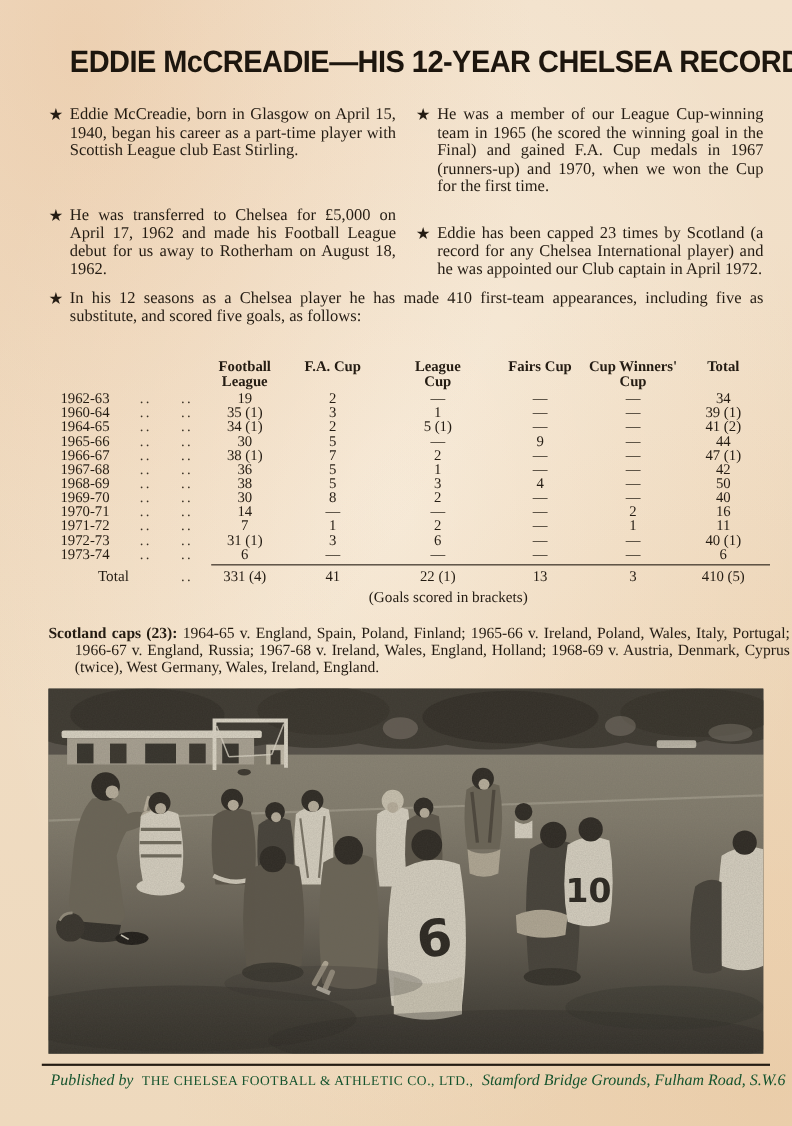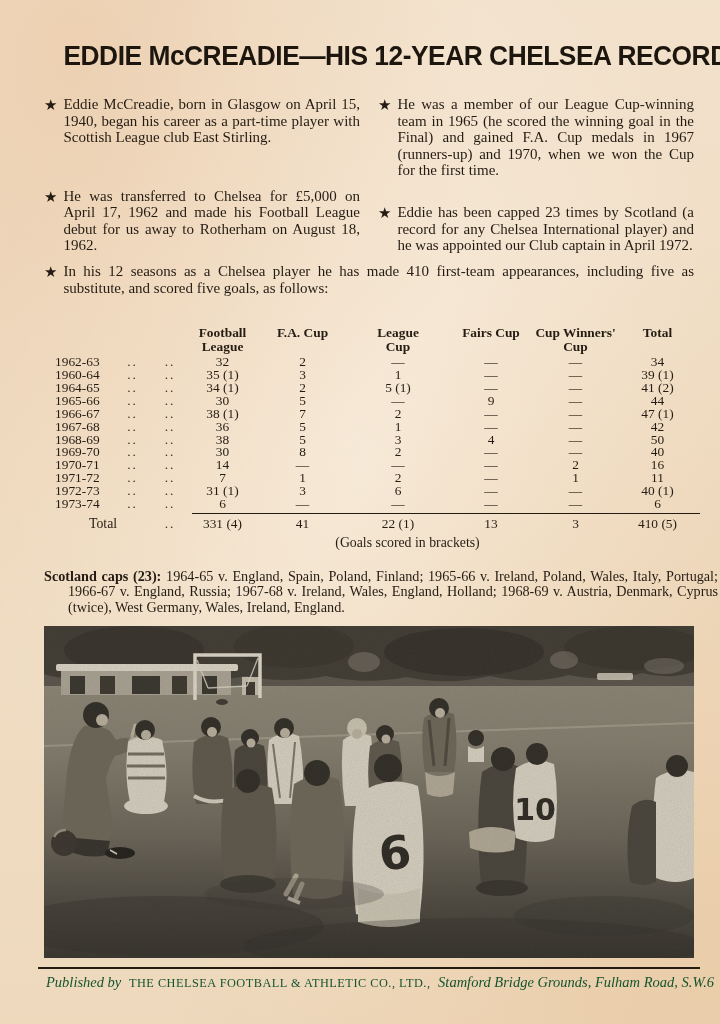--- a/index.html
+++ b/index.html
@@ -144,21 +144,21 @@
           <span></span>
             <span>Total</span>
           </div>
       </div>
 
       <div class="rows">
           <div class="trow">
             <div class="c-season">1962-63</div>
             <div class="c-dot">..</div>
             <div class="c-dot">..</div>
-            <div class="c-num">32</div>
+            <div class="c-num">19</div>
             <div class="c-num">2</div>
             <div class="c-num">—</div>
             <div class="c-num">—</div>
             <div class="c-num">—</div>
             <div class="c-num">34</div>
           </div>
           <div class="trow">
             <div class="c-season">1960-64</div>
             <div class="c-dot">..</div>
             <div class="c-dot">..</div>

